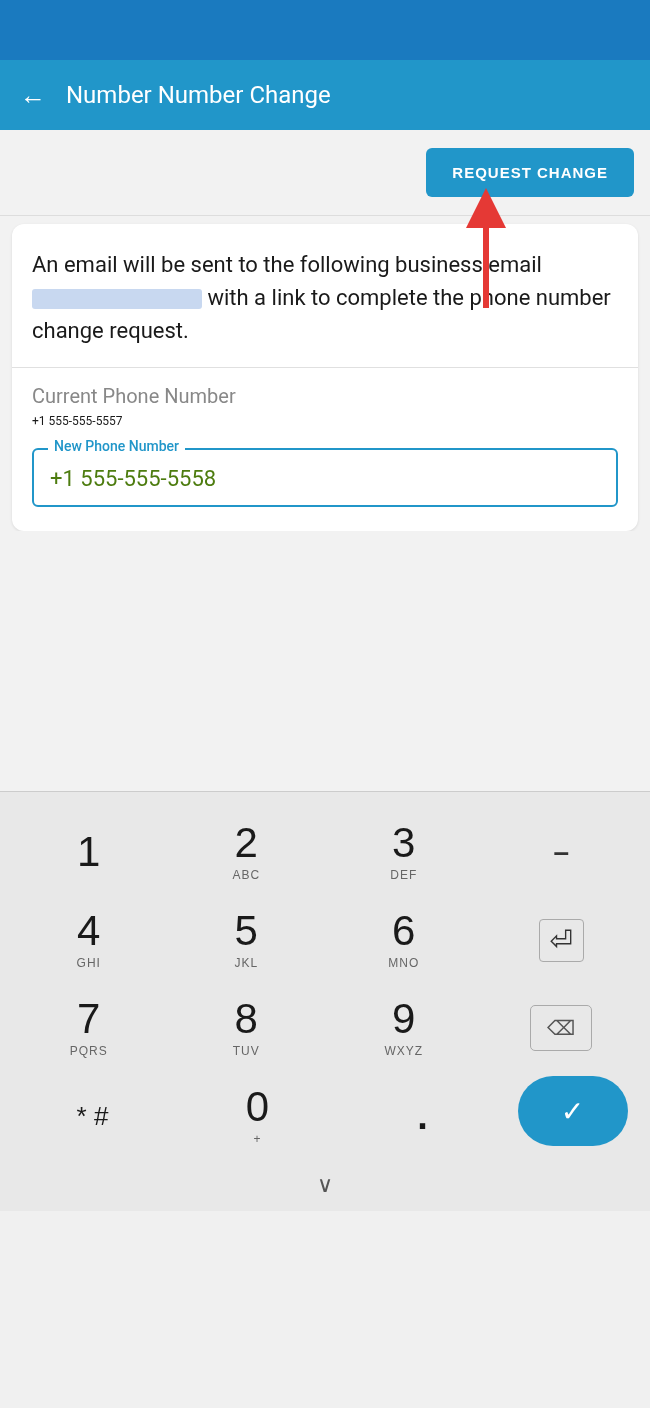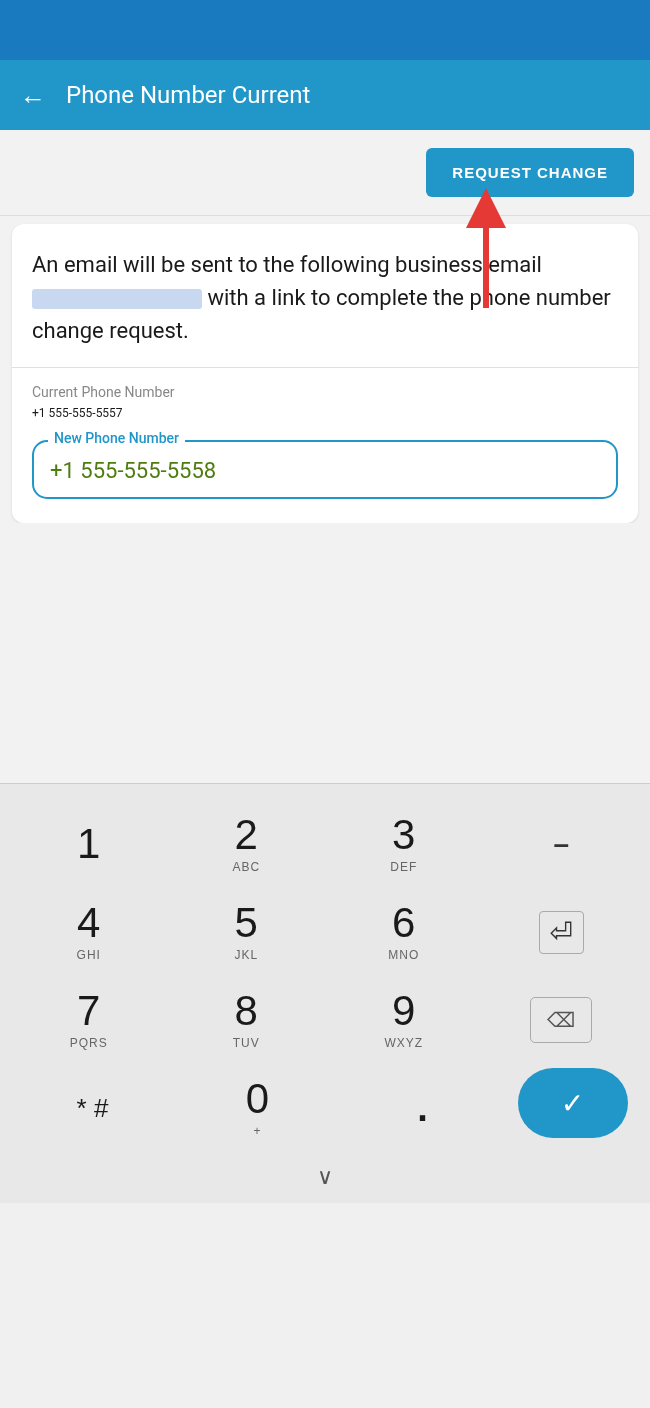--- a/index.html
+++ b/index.html
@@ -94,34 +94,34 @@
     .divider {
       height: 1px;
       background: #e0e0e0;
       margin: 0 -20px;
     }
 
     .current-phone-section {
       padding-top: 16px;
     }
     .field-label {
-      font-size: 14px;
+      font-size: 20px;
       color: #888;
       margin-bottom: 6px;
     }
     .field-value {
       font-size: 12px;
       color: #1a1a1a;
       font-weight: 400;
     }
 
     .new-phone-section {
       margin-top: 20px;
       border: 2px solid #2196c9;
-      border-radius: 15px;
+      border-radius: 6px;
       padding: 12px 16px 14px;
       position: relative;
     }
     .new-phone-label {
       position: absolute;
       top: -12px;
       left: 14px;
       background: white;
       padding: 0 6px;
       font-size: 14px;
@@ -220,21 +220,21 @@
       pointer-events: none;
     }
   </style>
 </head>
 <body>
 
 <div class="status-bar"></div>
 
 <div class="header">
   <span class="back-arrow">←</span>
-  <span class="header-title">Phone Number Current</span>
+  <span class="header-title">Number Number Change</span>
 </div>
 
 <div class="toolbar">
   <button class="request-change-btn">REQUEST CHANGE</button>
 </div>
 
 <svg class="red-arrow-svg" width="60" height="130" viewBox="0 0 60 130">
 
   <line x1="30" y1="120" x2="30" y2="30" stroke="#e53935" stroke-width="6"></line>
   <polygon points="30,0 10,40 50,40" fill="#e53935"></polygon>

